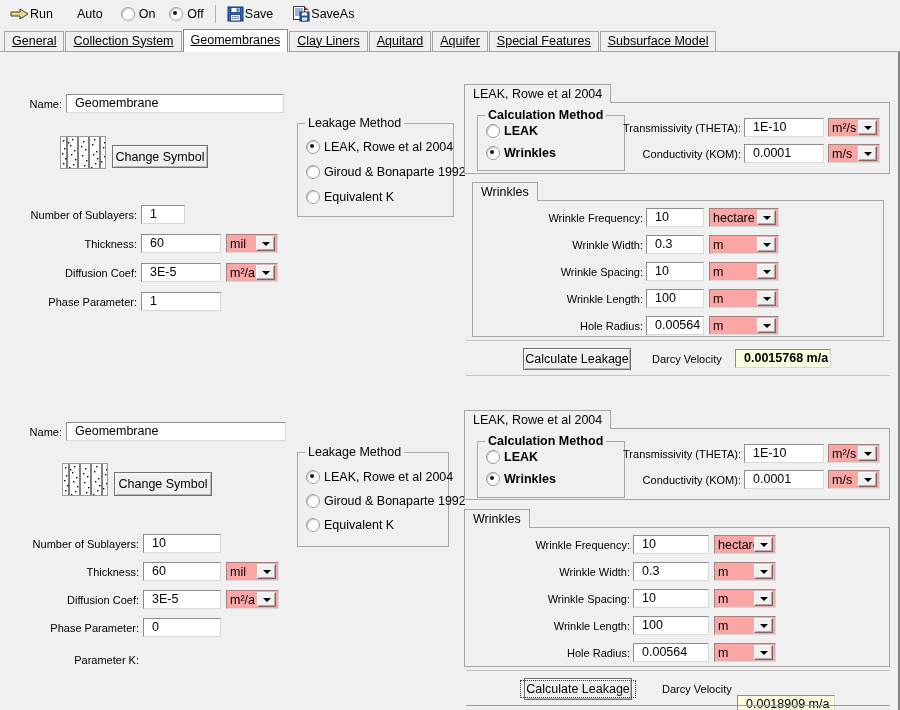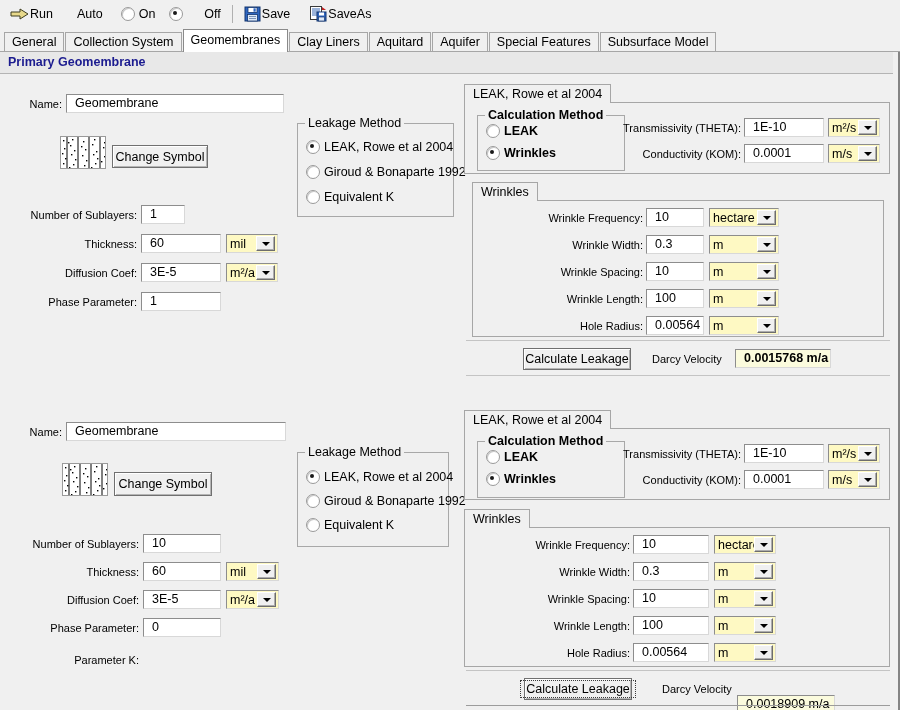--- a/index.html
+++ b/index.html
@@ -46,22 +46,23 @@
     width: 4px; height: 4px; border-radius: 50%; background: #1a1a1a;
   }
 
   
   .ico { width: 17px; height: 16px; margin-right: 1px; flex: none; }
 
   
   .tabstrip {
     position: absolute; left: 0; top: 29px;
     width: 900px; height: 23px;
-    display: flex; align-items: flex-end;
-    background: #f0f0f0;
+    display: flex; align-items: center;
+    background: #f0f0f0;
+    text-decoration: underline;
   }
   .tab {
     height: 19px;
     line-height: 19px;
     padding: 0 7px;
     font-size: 12.5px;
     background: #f0f0f0;
     border: 1px solid #a6a6a6;
     border-bottom: none;
     margin-right: 1px;
@@ -120,21 +121,21 @@
     line-height: 1;
     display: flex; align-items: center;
     overflow: hidden;
     white-space: nowrap;
   }
   .inp.yellow { background: #fbfbdd; }
 
   
   .combo {
     position: absolute;
-    background: #fef9c3;
+    background: #fca5a5;
     border: 1px solid #8d8d8d;
     border-right-color: #d8d8d8;
     border-bottom-color: #d8d8d8;
     box-sizing: border-box;
     display: flex; align-items: center;
   }
   .combo .ctext {
     flex: 1; font-size: 12.5px; padding-left: 3px;
     white-space: nowrap; overflow: hidden; color: #000;
   }
@@ -239,21 +240,21 @@
 
     <div class="tb-item" style="margin-left:16px;">
       <span class="tb-label">Auto</span>
     </div>
 
     <div class="tb-item" style="margin-left:10px;">
       <span class="rad"></span>
       <span class="tb-label">On</span>
     </div>
 
-    <div class="tb-item" style="margin-left:6px;gap:17px;">
+    <div class="tb-item" style="margin-left:6px;">
       <span class="rad on"></span>
       <span class="tb-label">Off</span>
     </div>
 
     <div class="tb-sep"></div>
 
     <div class="tb-item">
       <span class="ico">
         <svg width="17" height="16" viewBox="0 0 17 16">
           <rect x="1" y="1" width="15" height="14" fill="#2f66c0" stroke="#12356e" stroke-width="1"></rect>
@@ -293,23 +294,20 @@
     <div class="tab">Clay Liners</div>
     <div class="tab">Aquitard</div>
     <div class="tab">Aquifer</div>
     <div class="tab">Special Features</div>
     <div class="tab">Subsurface Model</div>
   </div>
   <div class="tabline"></div>
 
   <div class="page">
 
-    <div class="section-head" style="top:0;">
-      <span>Primary Geomembrane</span>
-    </div>
 
     <div class="lbl r" style="left:10px; top:46px; width:52px;">Name:</div>
     <div class="inp" style="left:66px; top:42px; width:218px; height:19px;">Geomembrane</div>
 
     <div class="symbol" style="left:60px; top:84px; width:46px; height:33px;">
       <svg width="46" height="33" viewBox="0 0 46 33">
         <rect width="46" height="33" fill="#ffffff"></rect>
         <g stroke="#000" stroke-width="1">
           <line x1="6" y1="0" x2="6" y2="33"></line>
             <line x1="17" y1="0" x2="17" y2="33"></line>

